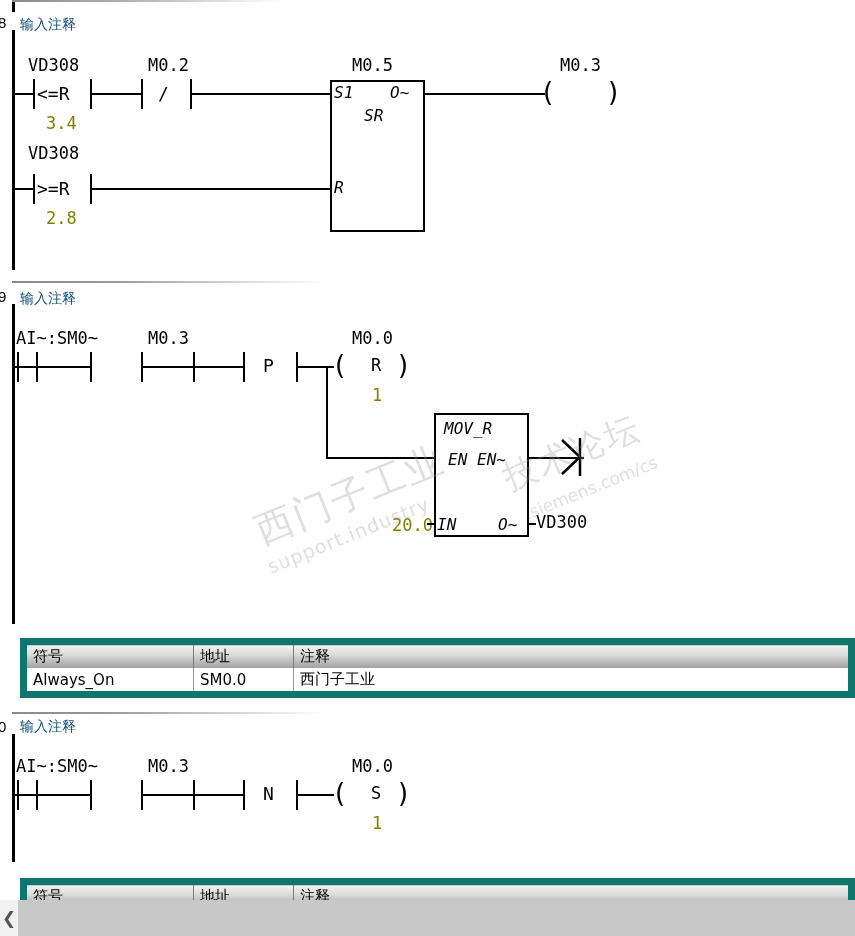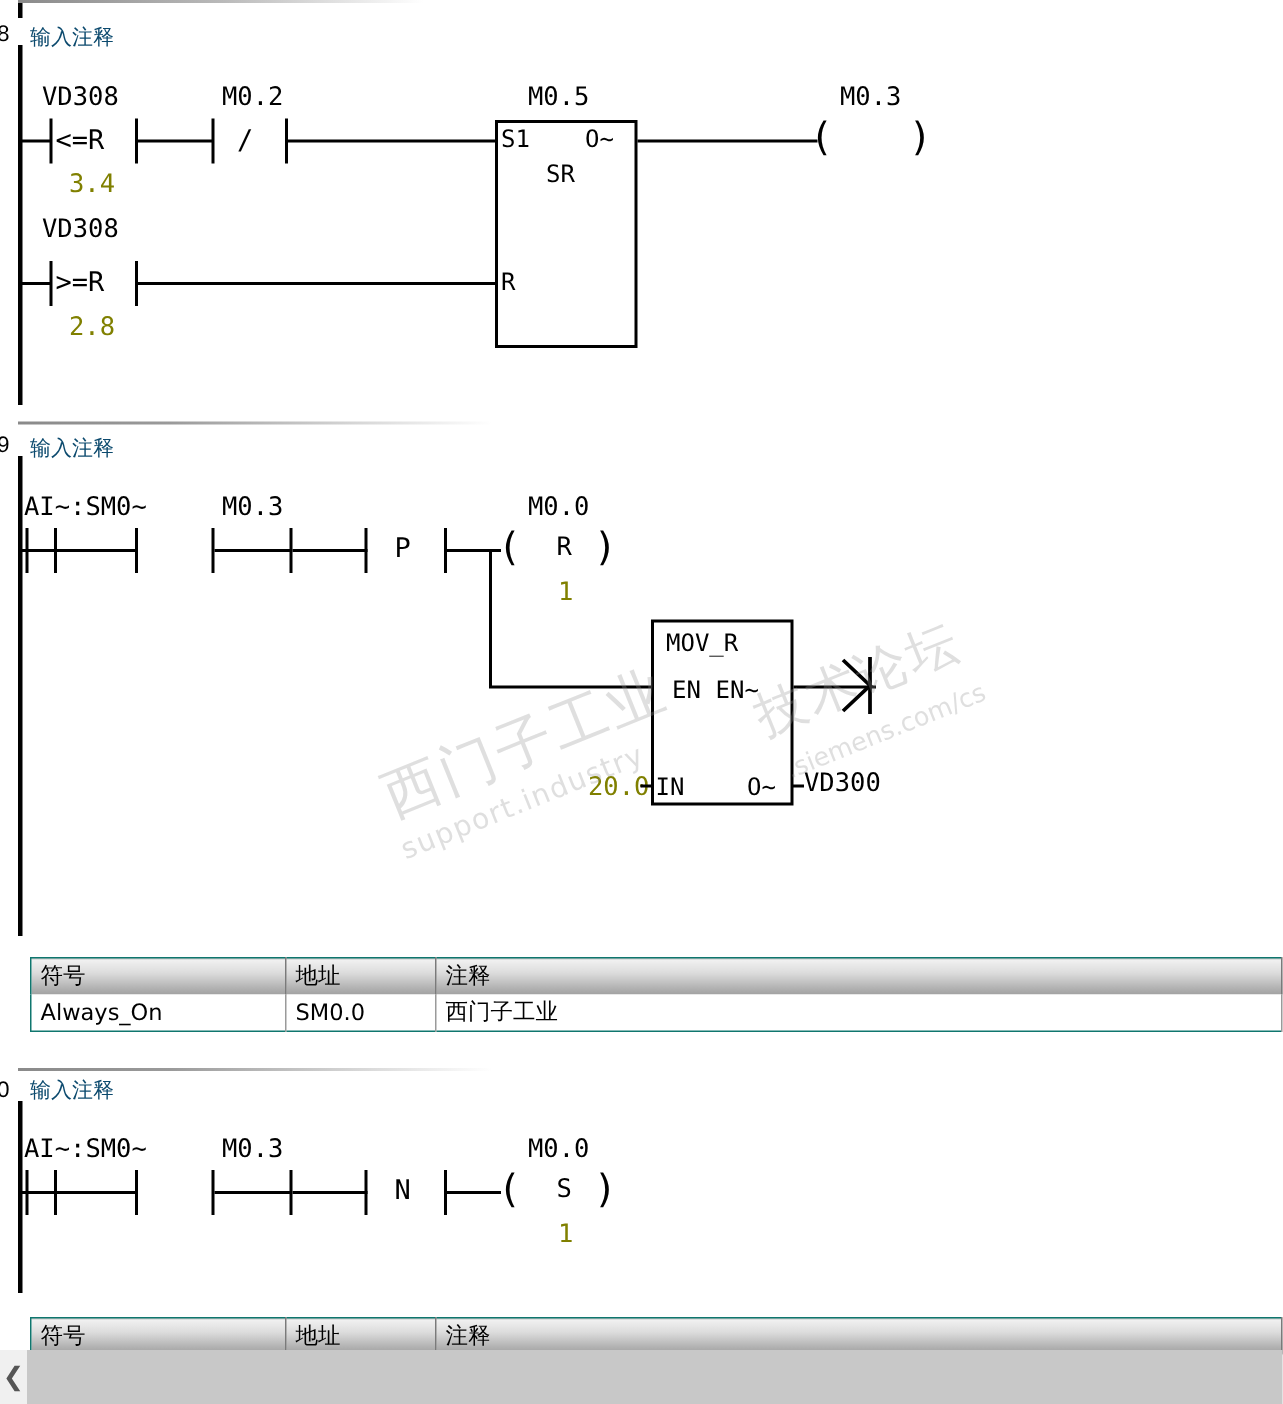--- a/index.html
+++ b/index.html
@@ -55,21 +55,21 @@
   .v { position:absolute; width:2px; background:#000; }
 
   
   .bar { position:absolute; width:2px; height:30px; background:#000; }
 
   .lbl {
     position:absolute;
     font-family:"DejaVu Sans Mono","Liberation Mono",monospace;
     font-size:17px; color:#000; white-space:nowrap; letter-spacing:0px;
   }
-  .lbl-sm { font-size:16px; }
+  .lbl-sm { font-size:16px;font-style:italic; }
   .val {
     position:absolute;
     font-family:"DejaVu Sans Mono","Liberation Mono",monospace;
     font-size:17px; color:#808000; white-space:nowrap;
   }
   .op {
     position:absolute;
     font-family:"DejaVu Sans Mono","Liberation Mono",monospace;
     font-size:18px; color:#000; white-space:nowrap;
   }
@@ -84,21 +84,21 @@
     font-size:26px; color:#000; line-height:1; white-space:nowrap;
   }
 
   
   .symtable {
     position:absolute;
     border-collapse:collapse;
     font-family:"DejaVu Sans", sans-serif;
     font-size:15px;
     background:#fff;
-    border:1px solid #0f766e;
+    border:7px solid #0f766e;
   }
   .symtable th {
     background:linear-gradient(to bottom,#f2f2f2 0%,#dcdcdc 38%,#b4b4b4 78%,#a0a0a0 100%);
     border-right:1px solid #7a7a7a;
     font-weight:400; text-align:left;
     padding:2px 6px; color:#000; height:24px;
   }
   .symtable td {
     border-right:1px solid #9a9a9a;
     padding:2px 6px; height:25px; color:#000; background:#fff;

